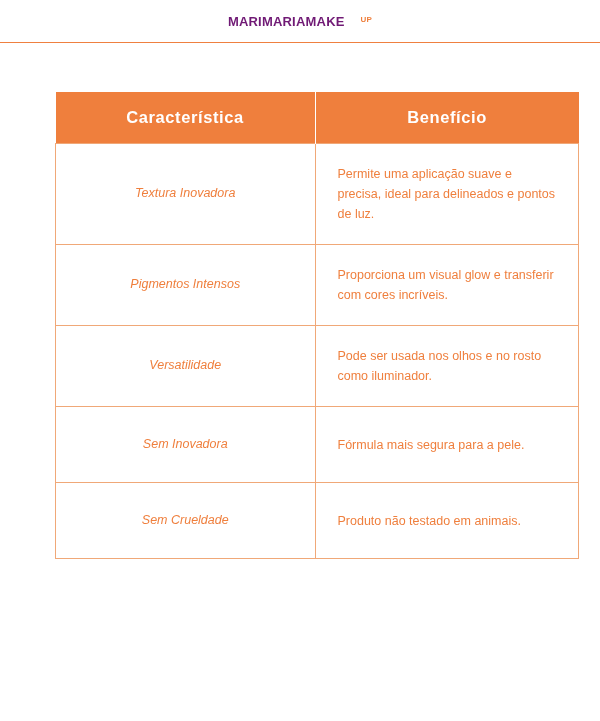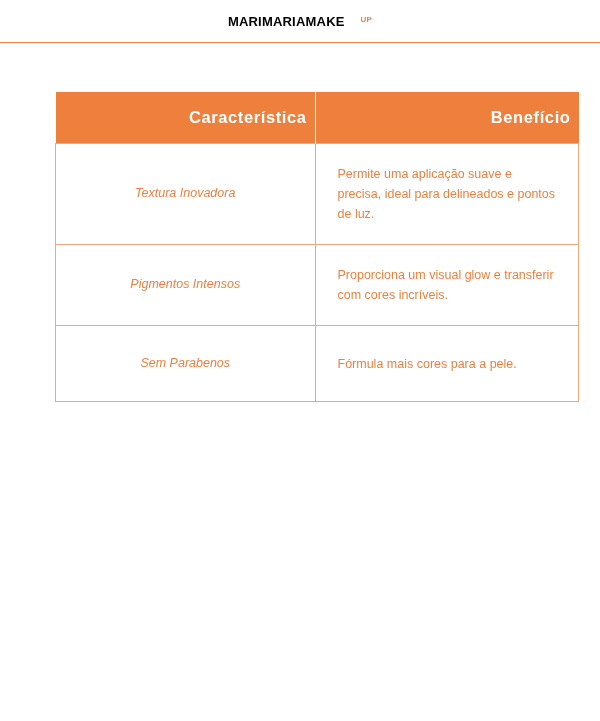--- a/index.html
+++ b/index.html
@@ -30,21 +30,21 @@
   }
   .brand-logo {
     display: flex;
     align-items: baseline;
     justify-content: center;
     letter-spacing: 0.5px;
   }
   .brand-main {
     font-size: 13px;
     font-weight: bold;
-    color: #000000;
+    color: #701a75;
     letter-spacing: 0.2px;
   }
   .brand-sub {
     font-size: 8px;
     font-weight: bold;
     color: #ef7f3d;
     margin-left: 16px;
     position: relative;
     top: -4px;
     letter-spacing: 0.2px;
@@ -60,21 +60,21 @@
     border-collapse: collapse;
     table-layout: fixed;
   }
   table.features thead th {
     background: #ef7f3d;
     color: #ffffff;
     font-size: 16.5px;
     font-weight: bold;
     letter-spacing: 0.6px;
     padding: 16px 8px;
-    text-align: right;
+    text-align: center;
     border: none;
   }
   table.features thead th.col-a {
     width: 243px;
     border-right: 1px solid #ffffff;
   }
   table.features thead th.col-b {
     width: 247px;
   }
   table.features tbody td {
@@ -122,20 +122,28 @@
       <tbody>
         <tr class="row-h-1">
           <td class="cell-feature">Textura Inovadora</td>
           <td class="cell-benefit">Permite uma aplicação suave e precisa, ideal para delineados e pontos de luz.</td>
         </tr>
         <tr class="row-h-1">
           <td class="cell-feature">Pigmentos Intensos</td>
           <td class="cell-benefit">Proporciona um visual glow e transferir com cores incríveis.</td>
         </tr>
         <tr class="row-h-1">
-          <td class="cell-feature">Sem Parabenos</td>
-          <td class="cell-benefit">Fórmula mais cores para a pele.</td>
+          <td class="cell-feature">Versatilidade</td>
+          <td class="cell-benefit">Pode ser usada nos olhos e no rosto como iluminador.</td>
+        </tr>
+        <tr class="row-h-1">
+          <td class="cell-feature">Sem Inovadora</td>
+          <td class="cell-benefit">Fórmula mais segura para a pele.</td>
+        </tr>
+        <tr class="row-h-1">
+          <td class="cell-feature">Sem Crueldade</td>
+          <td class="cell-benefit">Produto não testado em animais.</td>
         </tr>
       </tbody>
     </table>
   </div>
 
 </div>
 
 </body></html>

